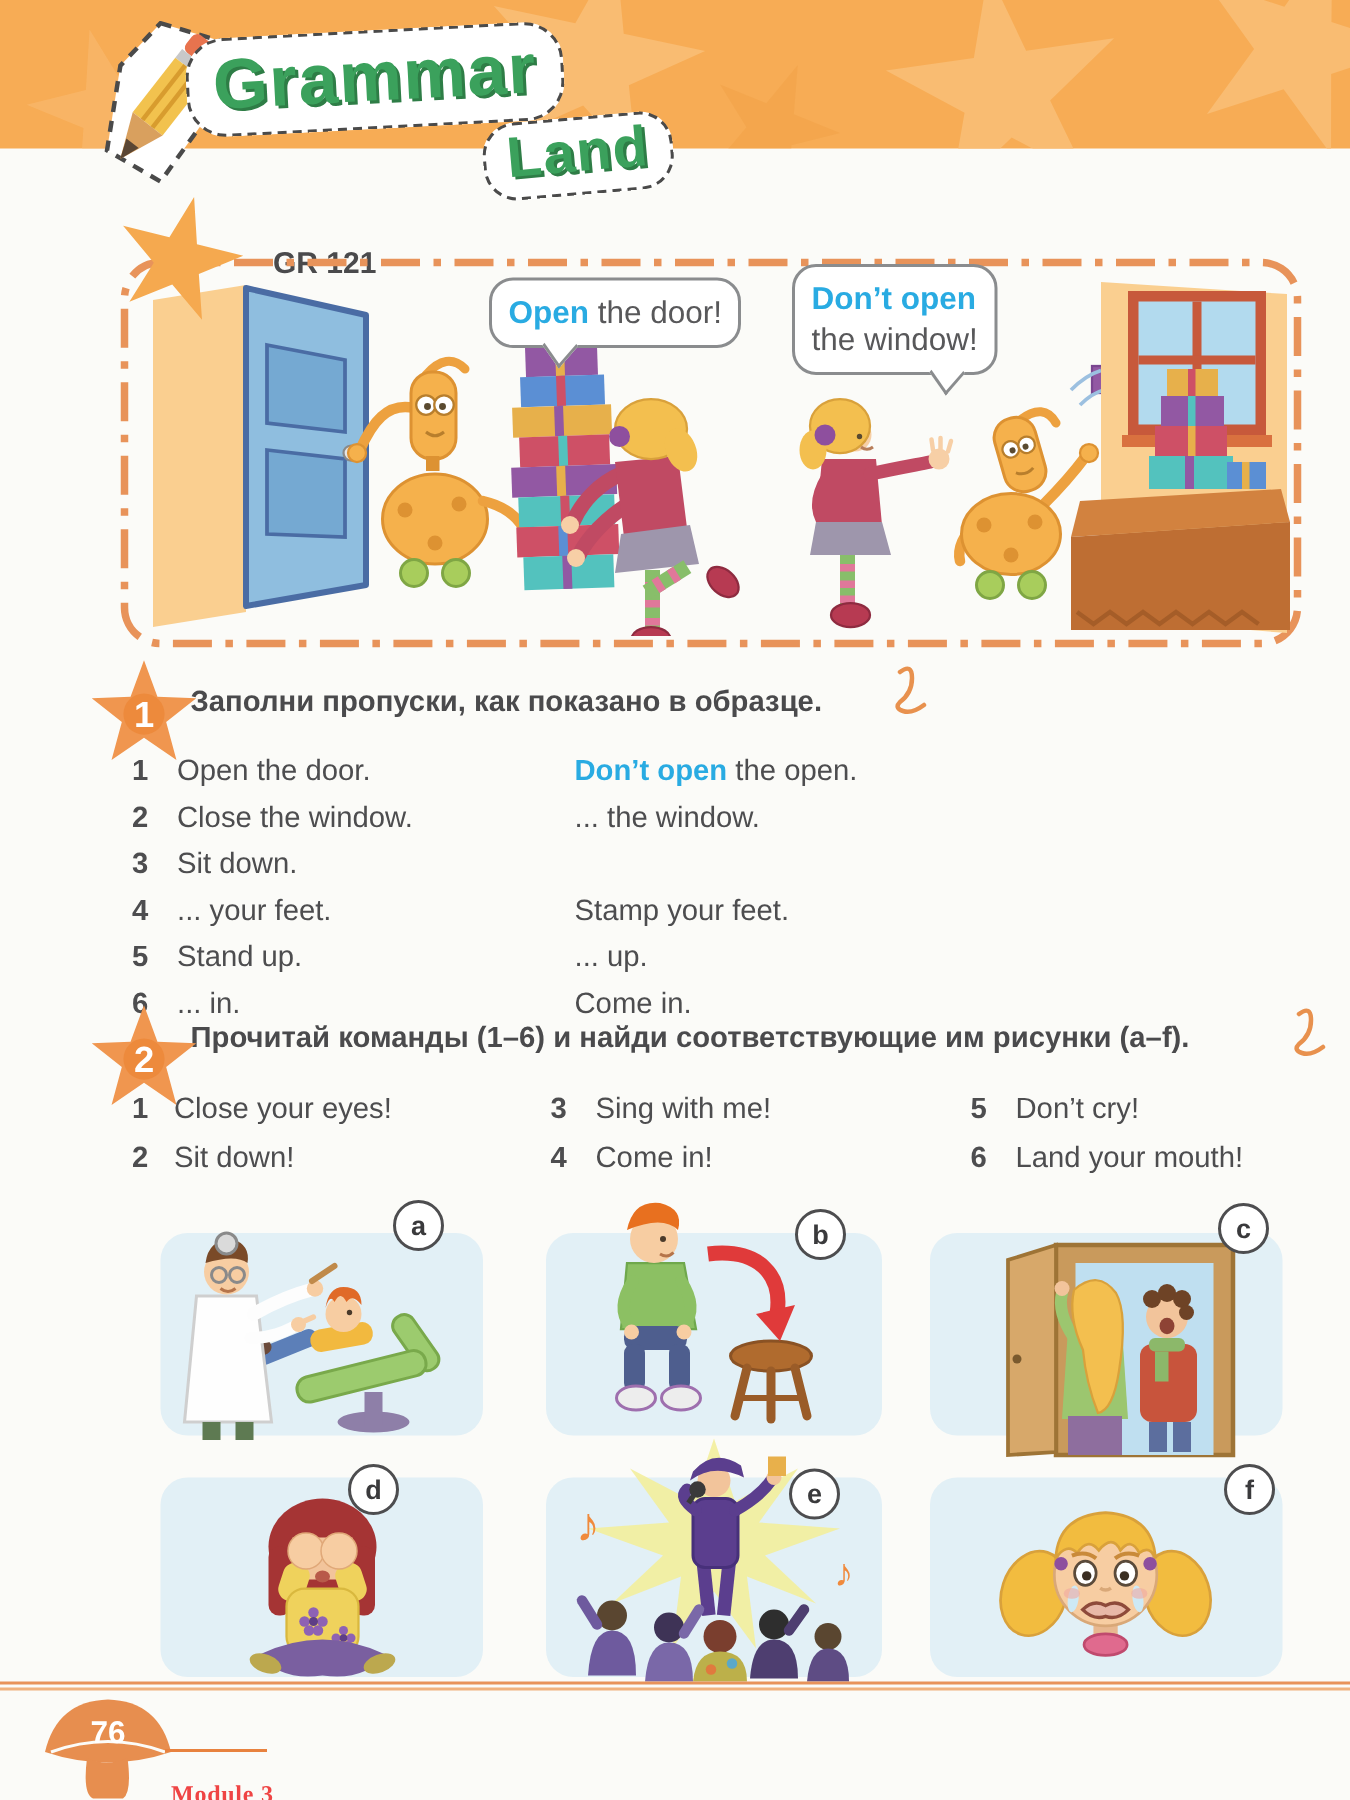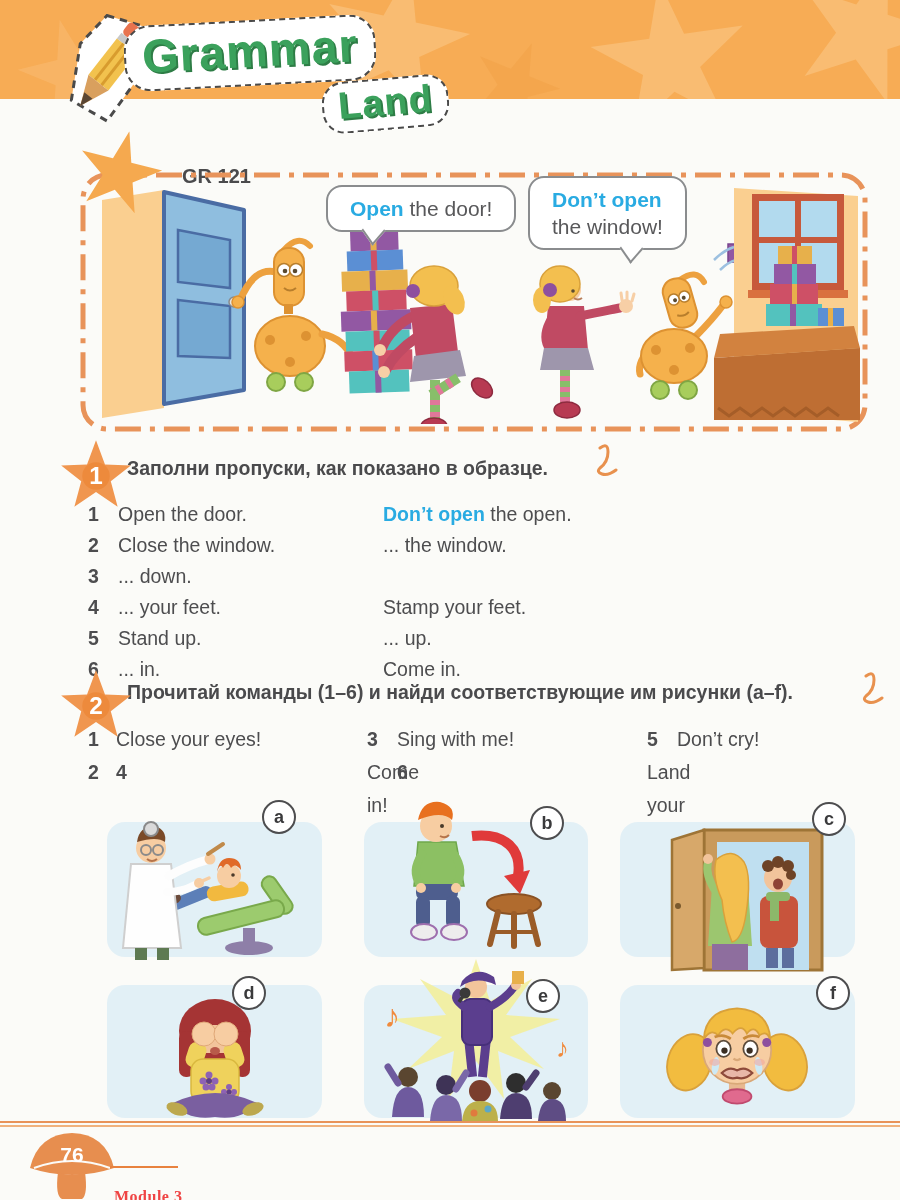--- a/index.html
+++ b/index.html
@@ -23,21 +23,21 @@
   .pencil{position:absolute;left:-6px;top:2px;width:92px;height:110px;}
   
   .gr-ref{position:absolute;left:182px;top:143px;font-size:20px;font-weight:bold;color:#4A4A4C;margin-top:22px;}
   .scene-box{position:absolute;left:80px;top:172px;width:788px;height:260px;}
   .box-border{position:absolute;left:0;top:0;}
   .star-corner{position:absolute;left:-4px;top:-42px;width:86px;height:86px;background:#F5A94F;
     clip-path:polygon(50% 0%,61% 35%,98% 35%,68% 57%,79% 91%,50% 70%,21% 91%,32% 57%,2% 35%,39% 35%);
     transform:rotate(14deg);z-index:2;}
   .scene-art{position:absolute;left:8px;top:10px;z-index:1;}
   .bubble{position:absolute;background:#fff;border:2px solid #8A8C8E;border-radius:16px;
-    font-size:21px;line-height:27px;padding:8px 22px;color:#58585A;z-index:4;}
+    font-size:21px;line-height:27px;padding:8px 11px;color:#58585A;z-index:4;}
   .bubble::after{content:"";position:absolute;bottom:-10px;width:17px;height:17px;background:#fff;
     border-bottom:2px solid #8A8C8E;border-right:2px solid #8A8C8E;transform:rotate(55deg) skew(14deg);}
   .b1{left:246px;top:13px;white-space:nowrap;}
   .b1::after{left:36px;}
   .b2{left:448px;top:4px;}
   .b2::after{left:92px;}
   .hl{color:#29ABE2;font-weight:bold;}
   
   .badge{position:absolute;width:76px;height:74px;z-index:2;}
   .badge1{left:58px;top:438px;}
@@ -281,21 +281,21 @@
         <span>Open the door.</span>
         <span><span class="hl">Don’t open</span><span> the open.</span></span>
       </div>
     <div class="ex1-row">
         <span class="num">2</span>
         <span>Close the window.</span>
         <span><span class="hl"></span><span>... the window.</span></span>
       </div>
     <div class="ex1-row">
         <span class="num">3</span>
-        <span><span class="hl"></span><span>... down.</span></span>
+        <span>Sit down.</span>
       </div>
     <div class="ex1-row">
         <span class="num">4</span>
         <span><span class="hl"></span><span>... your feet.</span></span>
         <span>Stamp your feet.</span>
       </div>
     <div class="ex1-row">
         <span class="num">5</span>
         <span>Stand up.</span>
         <span><span class="hl"></span><span>... up.</span></span>
@@ -318,20 +318,21 @@
   </svg>
 
   <div class="cmds">
     <span class="num">1</span>
       <span>Close your eyes!</span>
     <span class="num">3</span>
       <span>Sing with me!</span>
     <span class="num">5</span>
       <span>Don’t cry!</span>
     <span class="num">2</span>
+      <span>Sit down!</span>
     <span class="num">4</span>
       <span>Come in!</span>
     <span class="num">6</span>
       <span>Land your mouth!</span>
   </div>
 
   <div class="pic-card ca">
     <svg class="pic-art" style="left:0;top:-24px" width="215" height="162" viewBox="0 0 215 162">
       <ellipse cx="142" cy="150" rx="24" ry="7" fill="#8E7FA8"></ellipse>
       <rect x="136" y="130" width="12" height="22" fill="#8E7FA8"></rect>

